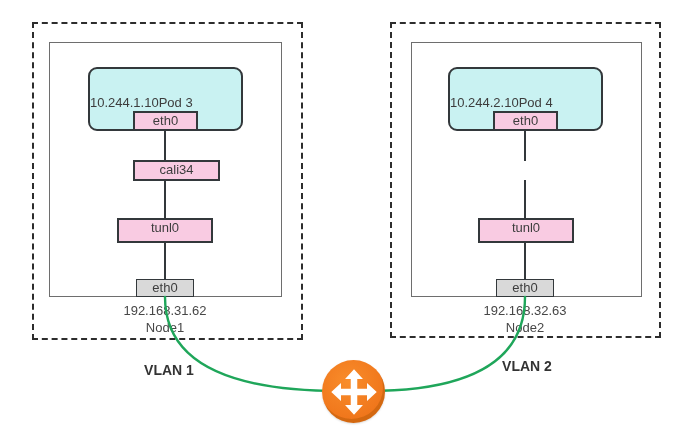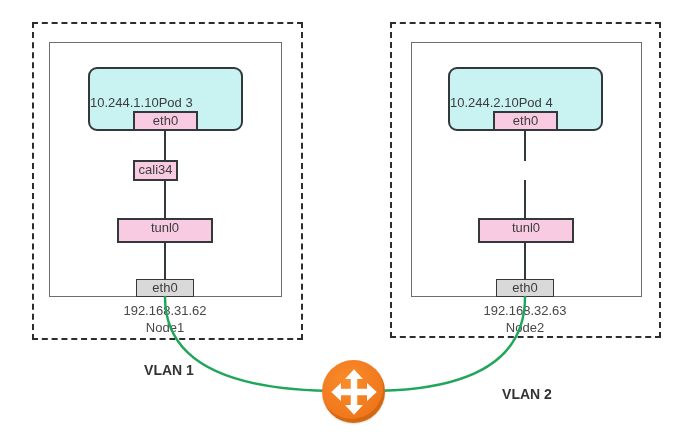--- a/index.html
+++ b/index.html
@@ -44,21 +44,21 @@
 
   <div class="pod-box" style="left:88px;top:67px;width:155px;height:64px;">
     <span>10.244.1.10</span>
     <span>Pod 3</span>
   </div>
   <div class="iface pink" style="left:133px;top:111px;width:65px;height:20px;">
     <span>eth0</span>
   </div>
 
   <div class="vline" style="left:164px;top:130px;height:31px;"></div>
-  <div class="iface pink" style="left:133px;top:160px;width:45px;height:21px;">
+  <div class="iface pink" style="left:133px;top:160px;width:87px;height:21px;">
     <span>cali34</span>
   </div>
 
   <div class="vline" style="left:164px;top:180px;height:39px;"></div>
   <div class="iface pink" style="left:117px;top:218px;width:96px;height:25px;">
     <span>tunl0</span>
   </div>
 
   <div class="vline" style="left:164px;top:242px;height:38px;"></div>
   <div class="iface gray" style="left:136px;top:279px;width:58px;height:18px;">
@@ -87,21 +87,21 @@
     <span>tunl0</span>
   </div>
 
   <div class="vline" style="left:524px;top:242px;height:38px;"></div>
   <div class="iface gray" style="left:496px;top:279px;width:58px;height:18px;">
     <span>eth0</span>
   </div>
 
   <div class="label" style="left:455px;top:303px;width:140px;">192.168.32.63</div>
   <div class="label" style="left:455px;top:320px;width:140px;">Node2</div>
-  <div class="vlan-label" style="left:477px;top:358px;width:100px;margin-top:28px;">VLAN 2</div>
+  <div class="vlan-label" style="left:477px;top:358px;width:100px;">VLAN 2</div>
 
   <svg class="links-svg" width="695" height="445" viewBox="0 0 695 445">
     <path d="M 165 297 Q 165 391 340 391" fill="none" stroke="#1fa65a" stroke-width="2.4" stroke-linecap="round"></path>
     <path d="M 525 297 Q 525 391 368 391" fill="none" stroke="#1fa65a" stroke-width="2.4" stroke-linecap="round"></path>
   </svg>
 
   <div class="router">
     <svg viewBox="0 0 64 64">
       <polygon points="32,4 43,16 36,16 36,48 43,48 32,60 21,48 28,48 28,16 21,16" fill="#ffffff"></polygon>
       <polygon points="4,32 16,21 16,28 48,28 48,21 60,32 48,43 48,36 16,36 16,43" fill="#ffffff"></polygon>

